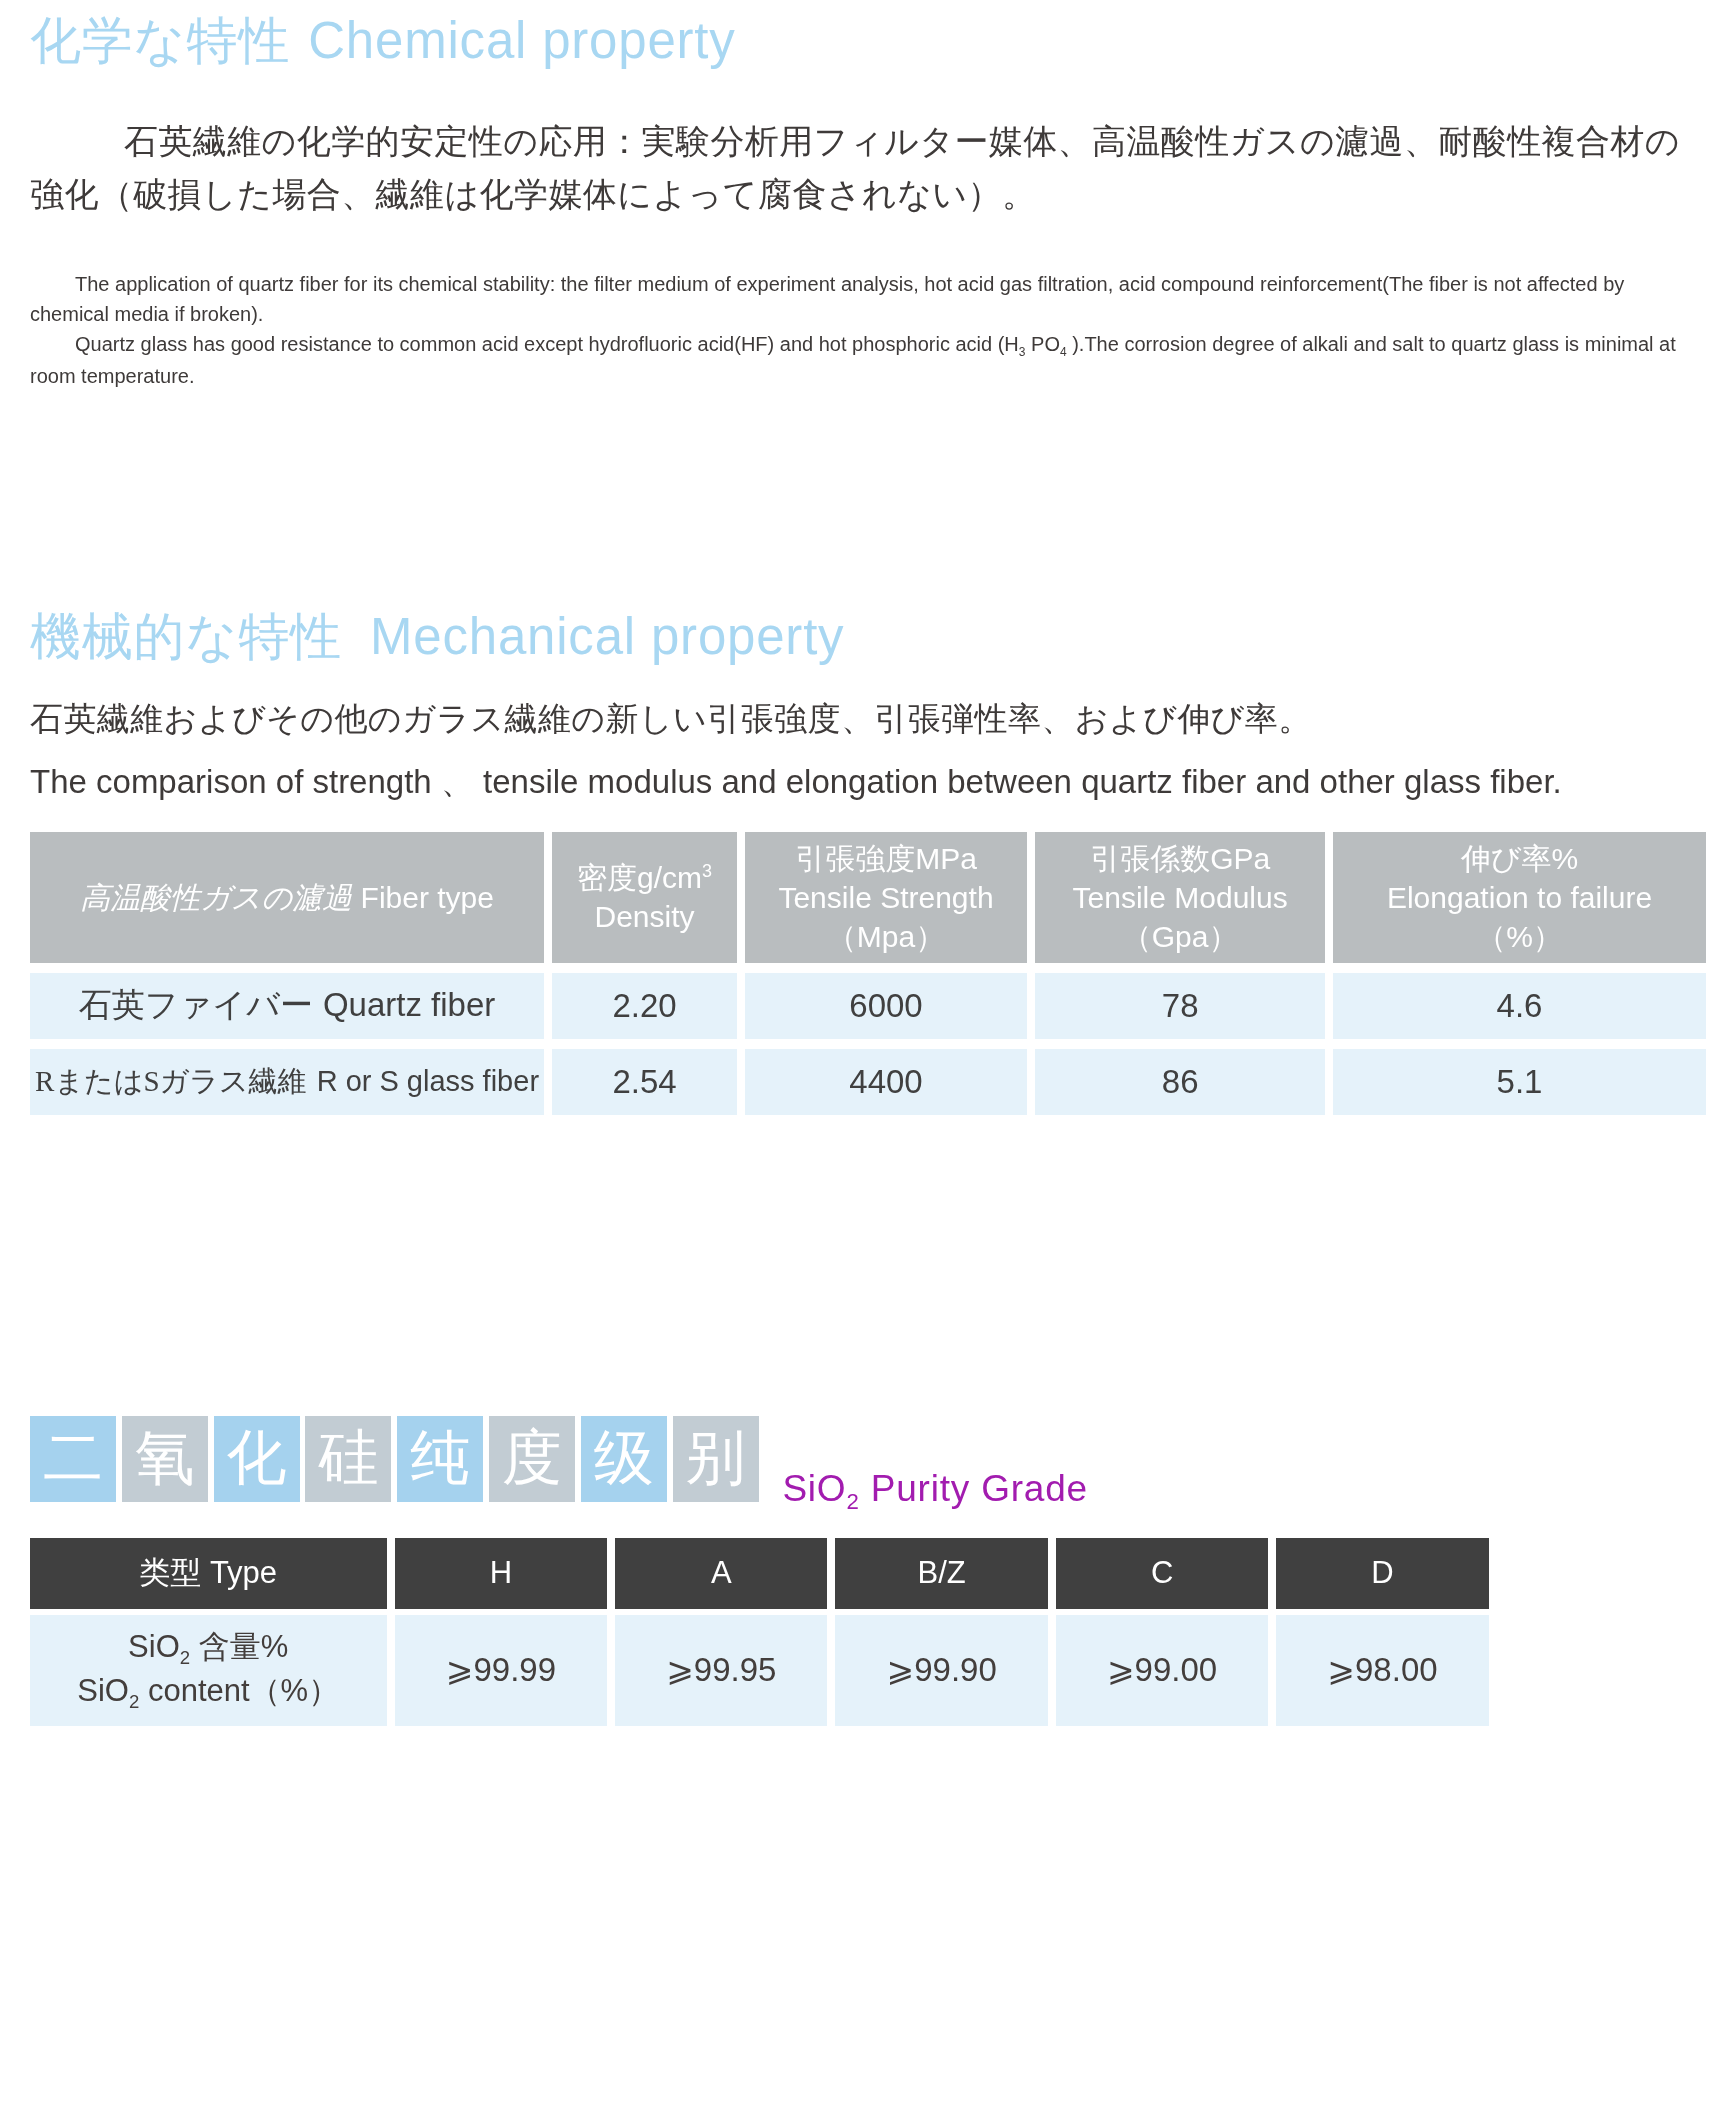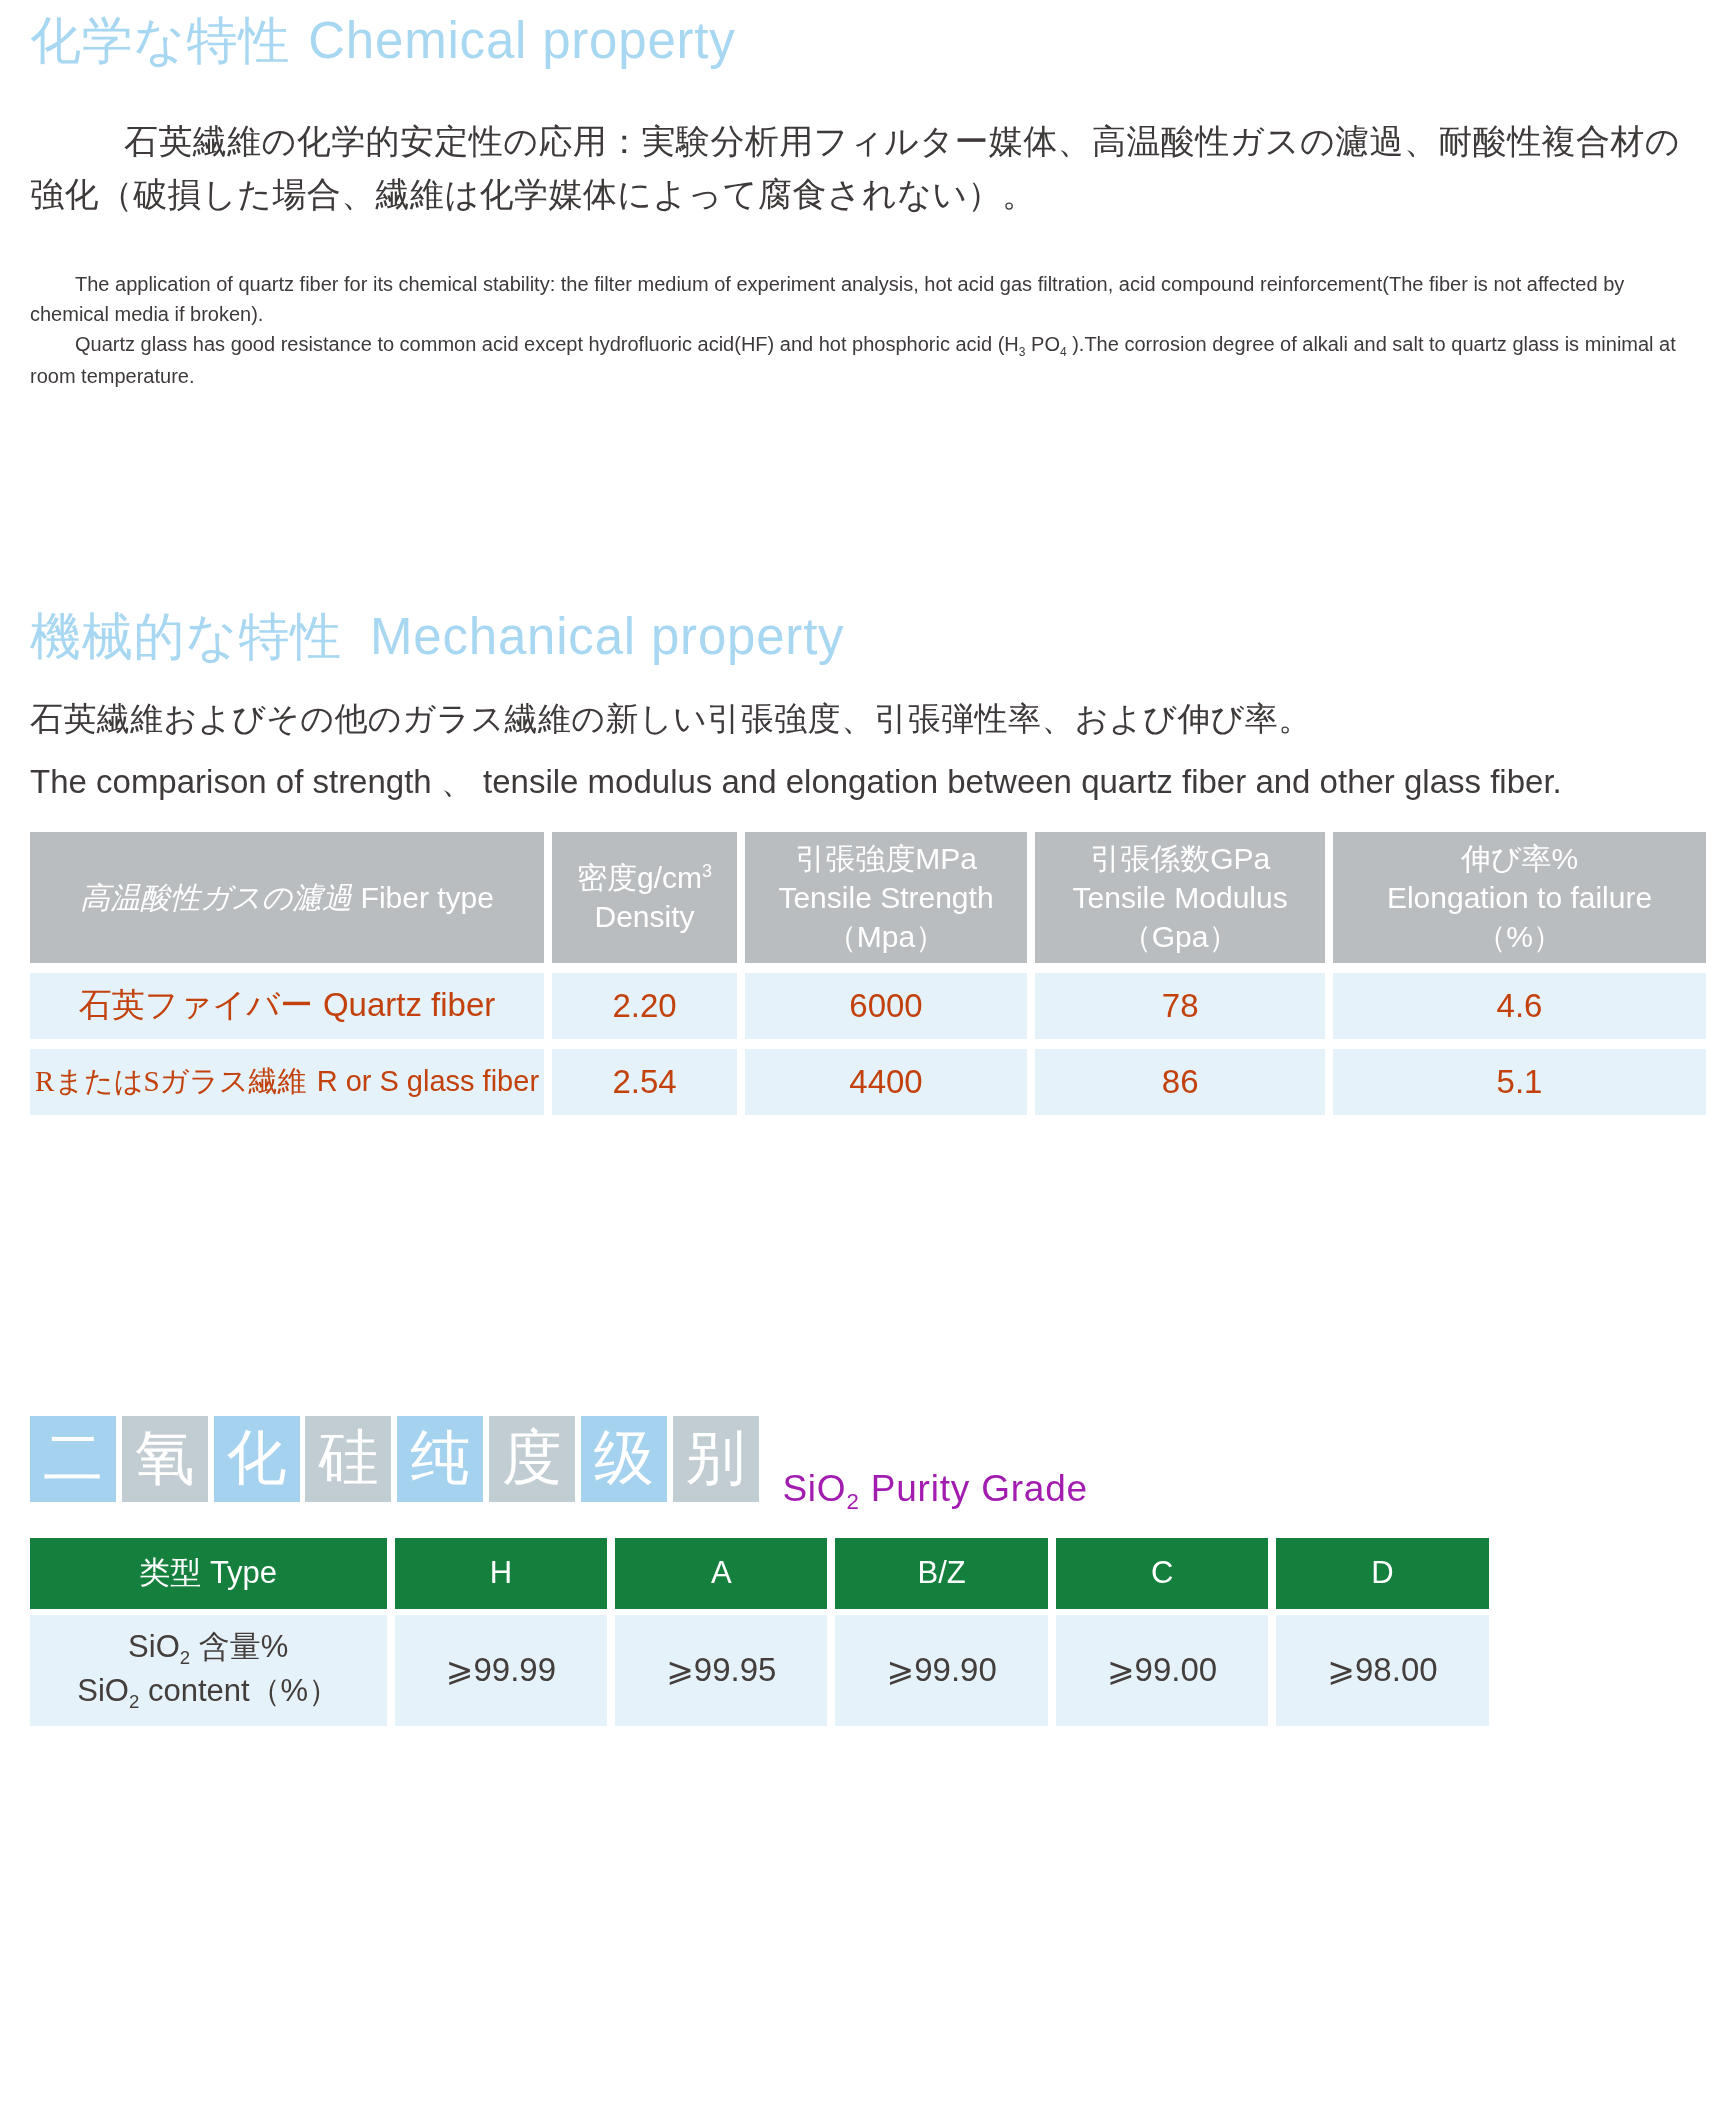--- a/index.html
+++ b/index.html
@@ -66,21 +66,21 @@
     font-size: 30px;
     height: 131px;
     text-align: center;
     vertical-align: middle;
     line-height: 1.3;
     padding: 0 5px;
   }
   table.props td {
     background: #e5f2fa;
     font-size: 33px;
-    color: #c2410c;
+    color: #404040;
     height: 66px;
     text-align: center;
     vertical-align: middle;
   }
   .fiber-head-jp { font-style: italic; font-family: "Liberation Serif", serif; }
   td .cell-jp { font-family: "Liberation Serif", serif; }
   td .cell-en { margin-left: 10px; }
   tr.small-label td:first-child { font-size: 29px; }
 
   
@@ -115,21 +115,21 @@
   
   table.purity {
     border-collapse: separate;
     border-spacing: 8.3px 6.6px;
     table-layout: fixed;
     width: 1475px;
     margin: 30px -8.3px 0 -8.3px;
   }
   table.purity col.type-col { width: 357px; }
   table.purity th {
-    background: #15803d;
+    background: #404040;
     color: #ffffff;
     font-weight: 400;
     font-size: 31px;
     height: 71px;
     text-align: center;
     vertical-align: middle;
   }
   table.purity td {
     background: #e5f2fa;
     font-size: 33px;

